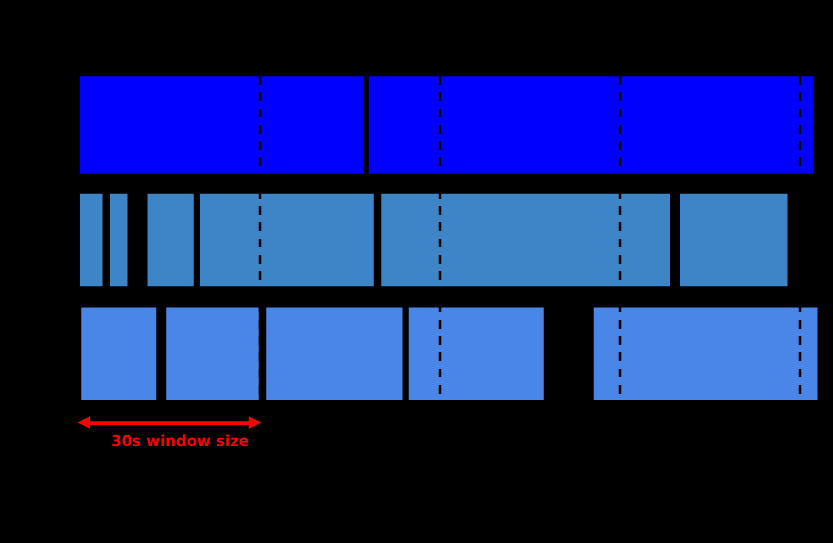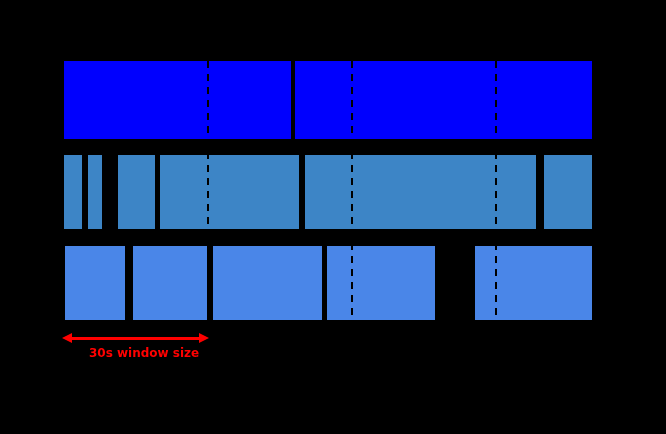--- a/index.html
+++ b/index.html
@@ -2,21 +2,21 @@
 <html><head>
 <meta charset="utf-8">
 <style>
   html, body {
     margin: 0;
     padding: 0;
     background: #000;
   }
   .canvas {
     position: relative;
-    width: 592px;
+    width: 666px;
     height: 434px;
     background: #000;
     overflow: hidden;
     font-family: "DejaVu Sans", sans-serif;
   }
   .row {
     position: absolute;
     left: 0;
     width: 666px;
   }

